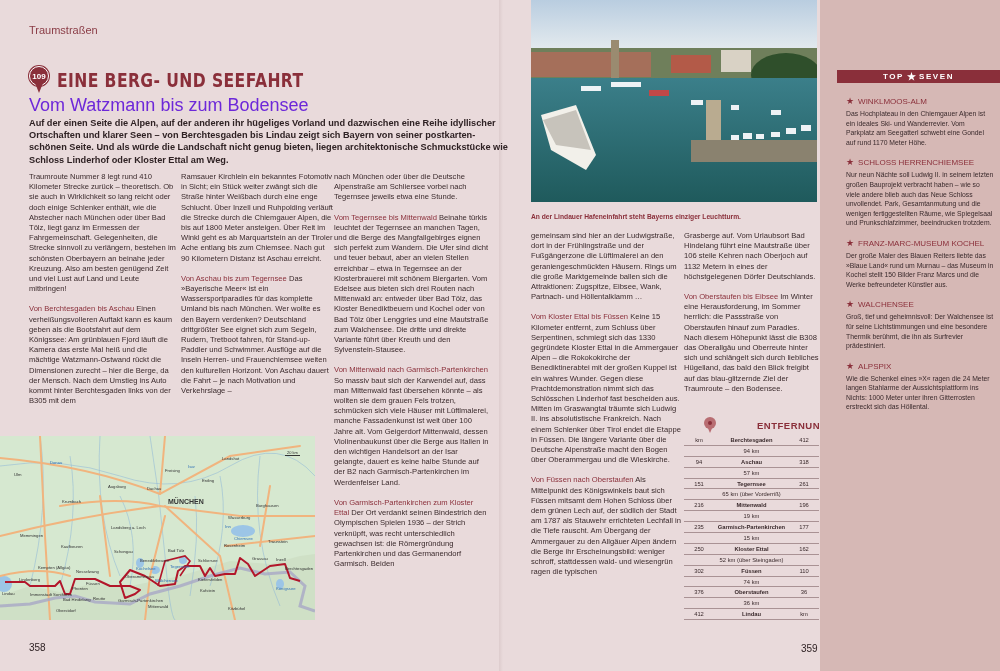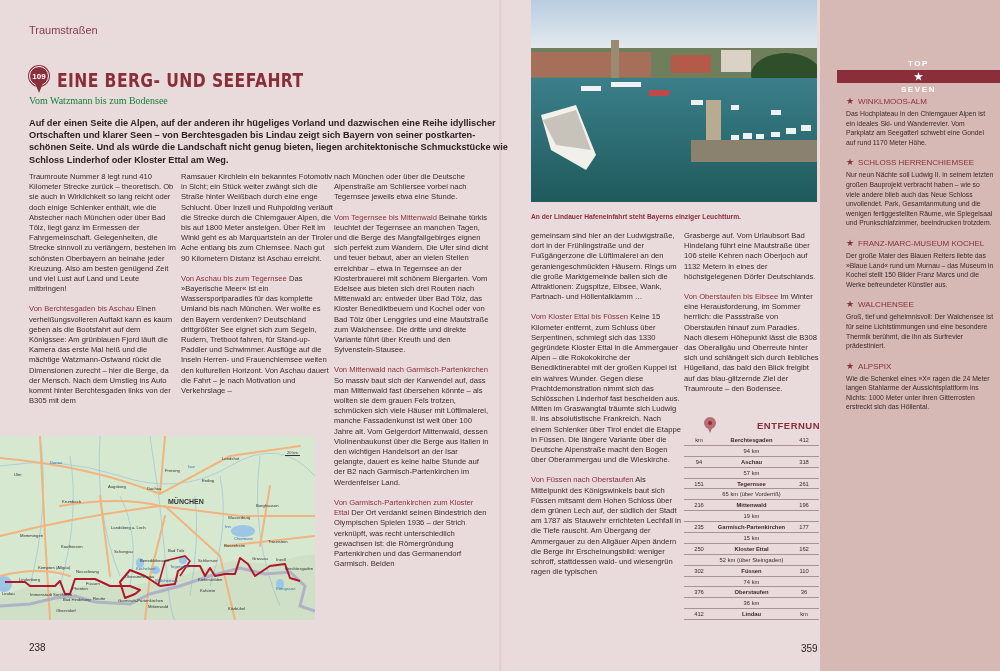--- a/index.html
+++ b/index.html
@@ -6,21 +6,21 @@
   html, body { width: 1000px; height: 671px; overflow: hidden; }
   body { background: #e9dadb; font-family: "Liberation Sans", sans-serif; color: #3a2a2c; position: relative; }
   .spread { position: absolute; left: 0; top: 0; width: 1000px; height: 671px; }
   .gutter { position: absolute; left: 499px; top: 0; width: 4px; height: 671px; background: linear-gradient(90deg, #ddcccd, #e9dadb); }
   .section-label { position: absolute; left: 29px; top: 24px; font-size: 11px; color: #8a3c46; }
   .headline { position: absolute; left: 29px; top: 66px; display: flex; align-items: center; gap: 8px; }
   .pin { position: relative; width: 20px; height: 28px; }
   .pin .circle { position: absolute; left: 0; top: 0; width: 20px; height: 20px; border-radius: 50%; background: #8a2f3a; color: #fff; font-size: 8px; font-weight: bold; display: flex; align-items: center; justify-content: center; border: 1.5px solid #fff; box-shadow: 0 0 0 1px #8a2f3a; }
   .pin .tip { position: absolute; left: 6px; top: 17px; width: 0; height: 0; border-left: 4px solid transparent; border-right: 4px solid transparent; border-top: 10px solid #8a2f3a; }
   .headline h1 { font-family: "DejaVu Sans", sans-serif; font-size: 19px; font-weight: bold; color: #8a2f3a; letter-spacing: 0.5px; transform: scaleX(0.82); transform-origin: left center; white-space: nowrap; }
-  .subtitle { position: absolute; left: 29px; top: 95px; font-size: 10px; color: #15803d; font-family: Liberation Serif, serif; }
+  .subtitle { position: absolute; left: 29px; top: 95px; font-size: 18px; color: #6d28d9; }
   .intro { position: absolute; left: 29px; top: 117px; width: 480px; font-size: 9.2px; font-weight: bold; line-height: 12.2px; color: #2f2224; }
   .col { position: absolute; top: 172px; font-size: 7.6px; line-height: 10.2px; color: #3a2a2c; }
   .col p { margin-bottom: 10px; }
   .col .lead { color: #8a2f3a; font-weight: normal; }
   .map { position: absolute; left: 0; top: 436px; width: 315px; height: 184px; background: #d4e6cf; overflow: hidden; }
   .caption { position: absolute; left: 531px; top: 213px; font-size: 6.7px; font-weight: bold; color: #8a2f3a; }
   .photo { position: absolute; left: 531px; top: 0; width: 286px; height: 202px; overflow: hidden; }
   .page-num { position: absolute; font-size: 10px; color: #2f2224; }
   .entf { position: absolute; left: 684px; top: 417px; width: 135px; }
   .entf-head { display: flex; align-items: center; gap: 6px; margin-left: 20px; margin-bottom: 2px; }
@@ -28,21 +28,21 @@
   .entf-pin .c { position: absolute; width: 12px; height: 12px; border-radius: 50%; background: #b86d72; }
   .entf-pin .c::after { content: ""; position: absolute; left: 4px; top: 4px; width: 4px; height: 4px; border-radius: 50%; background: #8a2f3a; }
   .entf-pin .t { position: absolute; left: 3px; top: 9px; border-left: 3px solid transparent; border-right: 3px solid transparent; border-top: 7px solid #b86d72; }
   .entf-title { font-size: 9.5px; font-weight: bold; color: #8a2f3a; letter-spacing: 0.5px; padding-left: 47px; }
   .entf-row { display: flex; font-size: 5.8px; height: 10.9px; align-items: center; border-bottom: 0.6px solid #a99294; }
   .entf-row .a { width: 30px; text-align: center; }
   .entf-row .n { flex: 1; text-align: center; font-weight: bold; }
   .entf-row .b { width: 30px; text-align: center; }
   .entf-seg { font-size: 5.8px; height: 10.9px; display: flex; align-items: center; justify-content: center; border-bottom: 0.6px solid #a99294; }
   .sidebar { position: absolute; left: 820px; top: 0; width: 180px; height: 671px; background: #d6b8b5; }
-  .top-seven { position: absolute; left: 837px; top: 70px; width: 163px; height: 13px; background: #8a2f3a; color: #fff; font-size: 8px; font-weight: bold; letter-spacing: 1.6px; display: flex; align-items: center; justify-content: center; gap: 3px; flex-direction: column; }
+  .top-seven { position: absolute; left: 837px; top: 70px; width: 163px; height: 13px; background: #8a2f3a; color: #fff; font-size: 8px; font-weight: bold; letter-spacing: 1.6px; display: flex; align-items: center; justify-content: center; gap: 3px; }
   .top-seven .star { font-size: 10px; letter-spacing: 0; }
   .tips { position: absolute; left: 846px; top: 96px; width: 148px; }
   .tip-item { margin-bottom: 10px; }
   .tip-title { font-size: 8px; color: #8a2f3a; line-height: 11px; margin-bottom: 2px; }
   .tip-title .s { margin-right: 4px; font-size: 9px; }
   .tip-body { font-size: 6.8px; line-height: 9.6px; color: #3a2a2c; }
 </style>
 </head>
 <body>
 
@@ -164,21 +164,21 @@
         <span style="position: absolute; left: 63px; top: 161px; font-size: 4.2px; font-weight: normal; color: rgb(51, 51, 51); white-space: nowrap; font-family: &quot;Liberation Sans&quot;, sans-serif;">Bad Hindelang</span>
         <span style="position: absolute; left: 56px; top: 172px; font-size: 4.2px; font-weight: normal; color: rgb(51, 51, 51); white-space: nowrap; font-family: &quot;Liberation Sans&quot;, sans-serif;">Oberstdorf</span>
         <span style="position: absolute; left: 228px; top: 170px; font-size: 4.2px; font-weight: normal; color: rgb(51, 51, 51); white-space: nowrap; font-family: &quot;Liberation Sans&quot;, sans-serif;">Kitzbühel</span>
         <span style="position: absolute; left: 50px; top: 24px; font-size: 4.2px; font-weight: normal; color: rgb(46, 111, 182); white-space: nowrap; font-family: &quot;Liberation Sans&quot;, sans-serif;">Donau</span>
         <span style="position: absolute; left: 188px; top: 28px; font-size: 4.2px; font-weight: normal; color: rgb(46, 111, 182); white-space: nowrap; font-family: &quot;Liberation Sans&quot;, sans-serif;">Isar</span>
         <span style="position: absolute; left: 225px; top: 88px; font-size: 4.2px; font-weight: normal; color: rgb(46, 111, 182); white-space: nowrap; font-family: &quot;Liberation Sans&quot;, sans-serif;">Inn</span>
         <span style="position: absolute; left: 285px; top: 14px; font-size: 4px; color: rgb(51, 51, 51); border-bottom: 1px solid rgb(51, 51, 51); padding: 0px 2px;">20 km</span>
       </div>
   </div>
 
-  <div class="page-num" style="left:29px; top:642px;">238</div>
+  <div class="page-num" style="left:29px; top:642px;">358</div>
 
   <div class="photo">
     <svg width="286" height="202" viewBox="0 0 286 202">
       <defs>
         <linearGradient id="sky" x1="0" y1="0" x2="0" y2="1">
           <stop offset="0" stop-color="#b9cde0"></stop>
           <stop offset="1" stop-color="#e6ecef"></stop>
         </linearGradient>
         <linearGradient id="water" x1="0" y1="0" x2="0" y2="1">
           <stop offset="0" stop-color="#3b7f8a"></stop>

